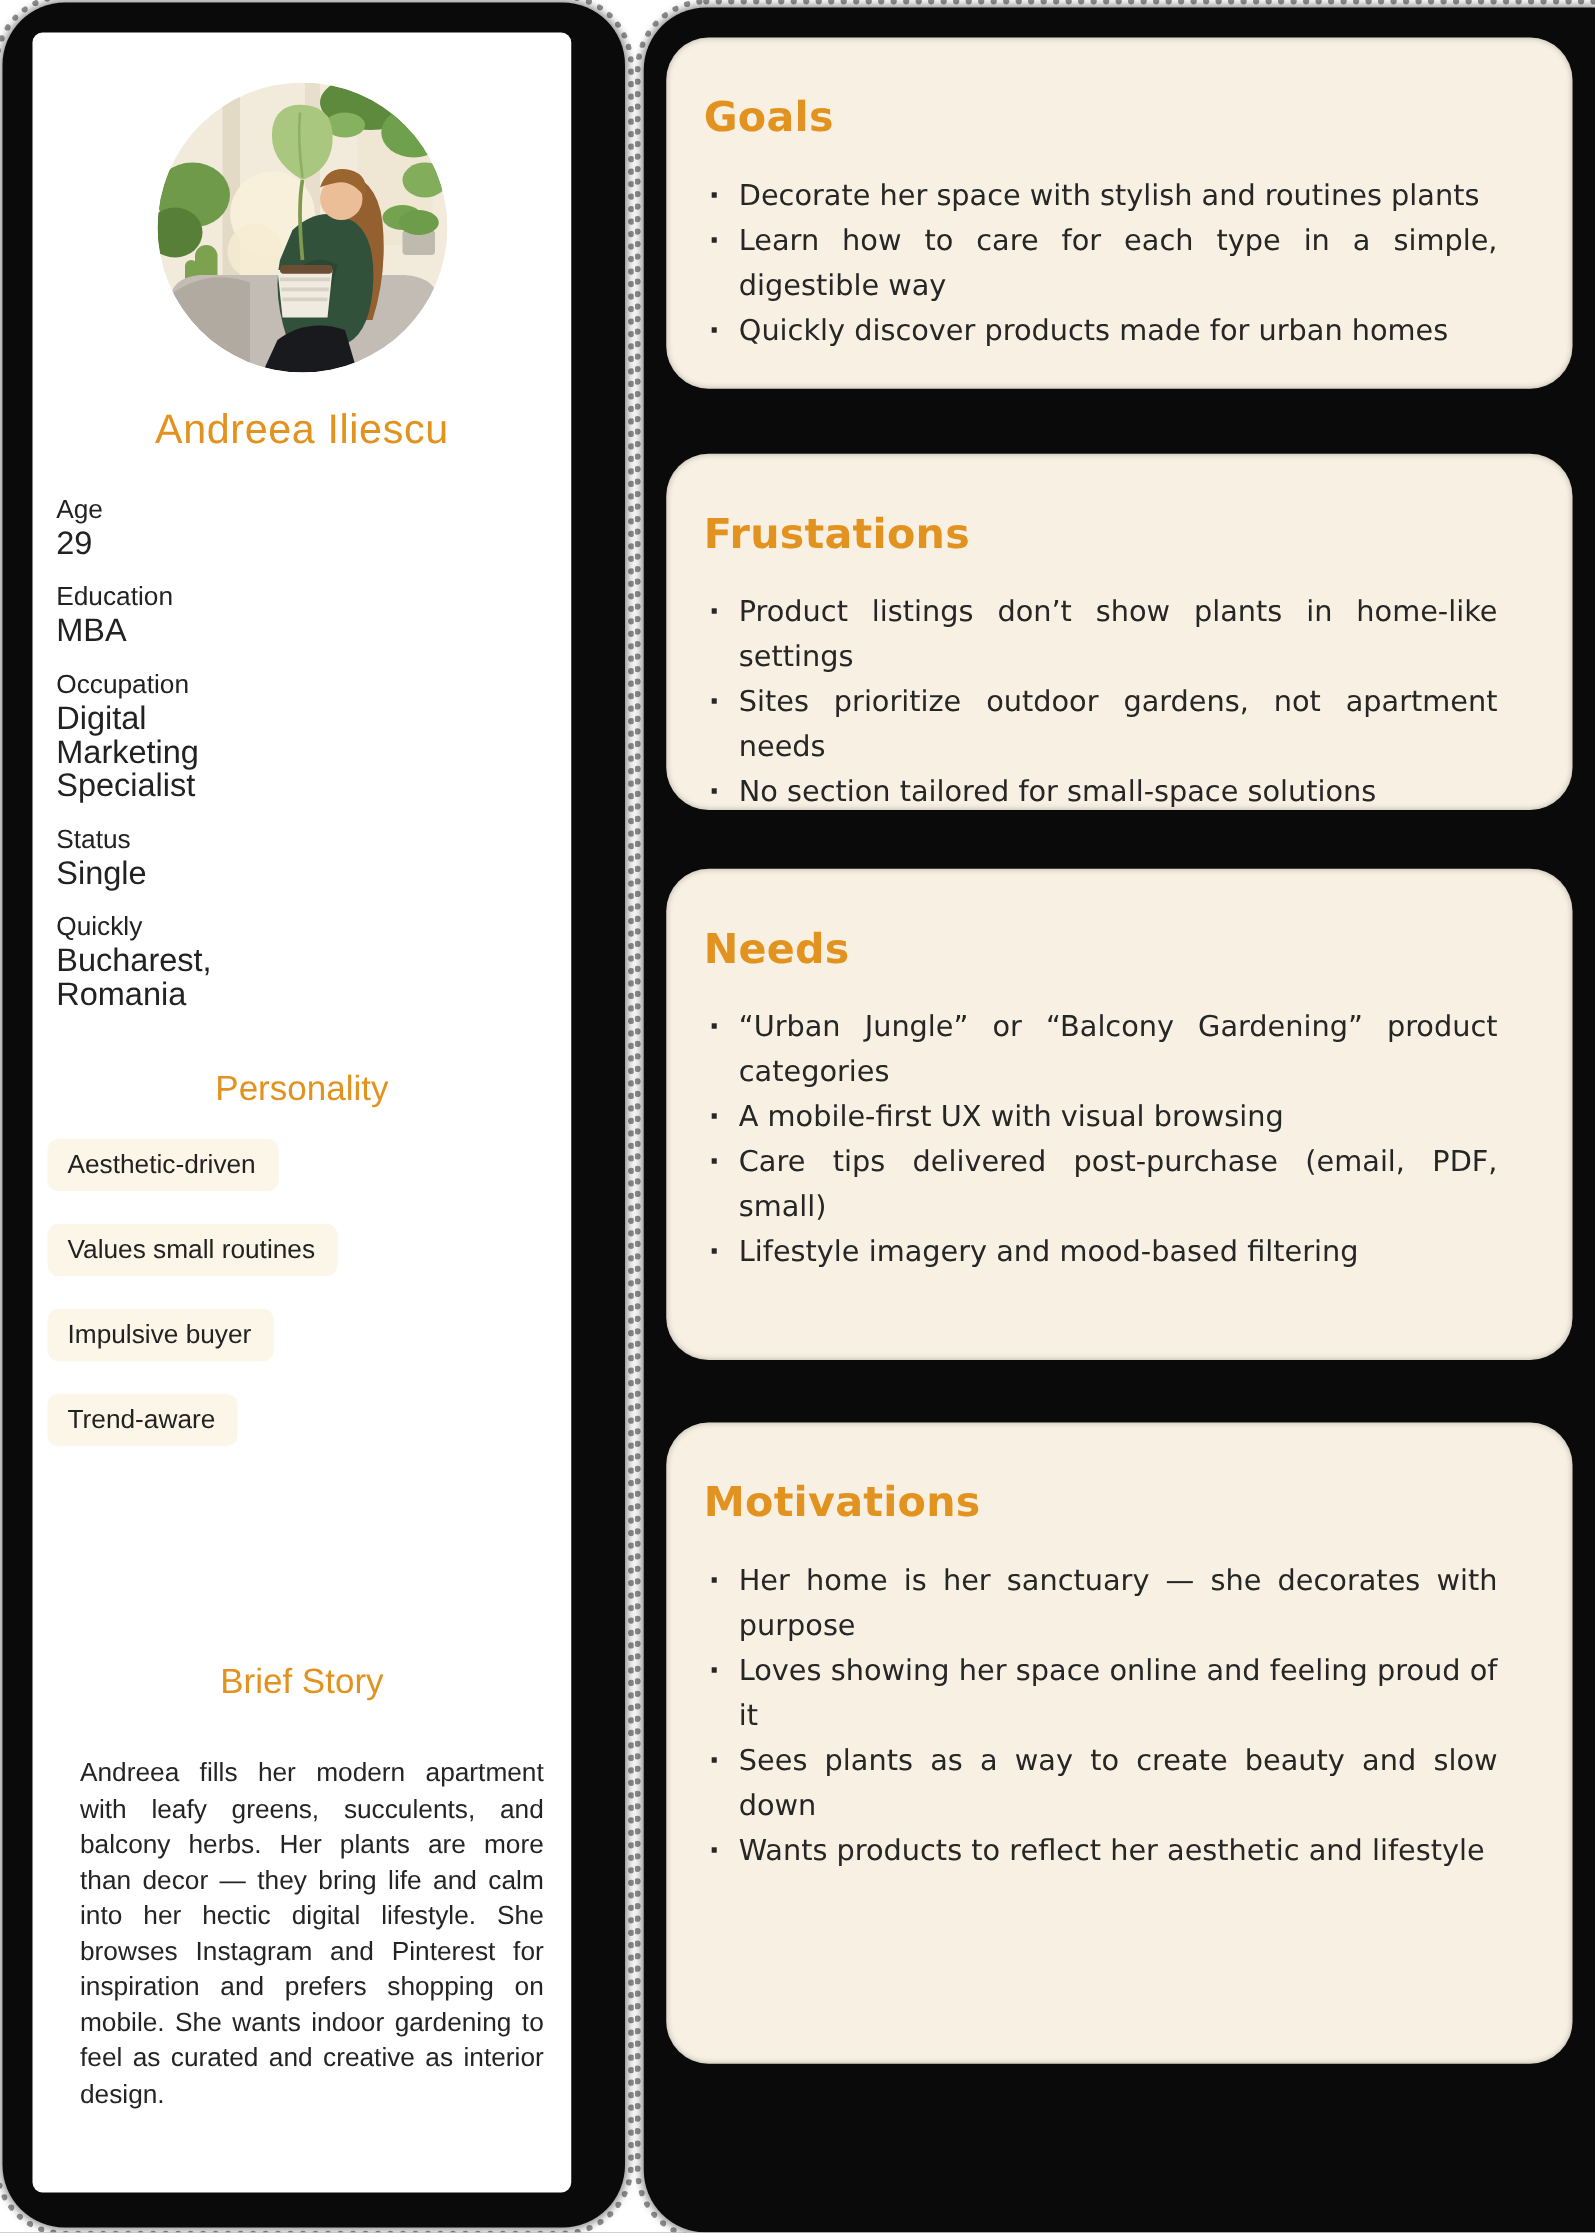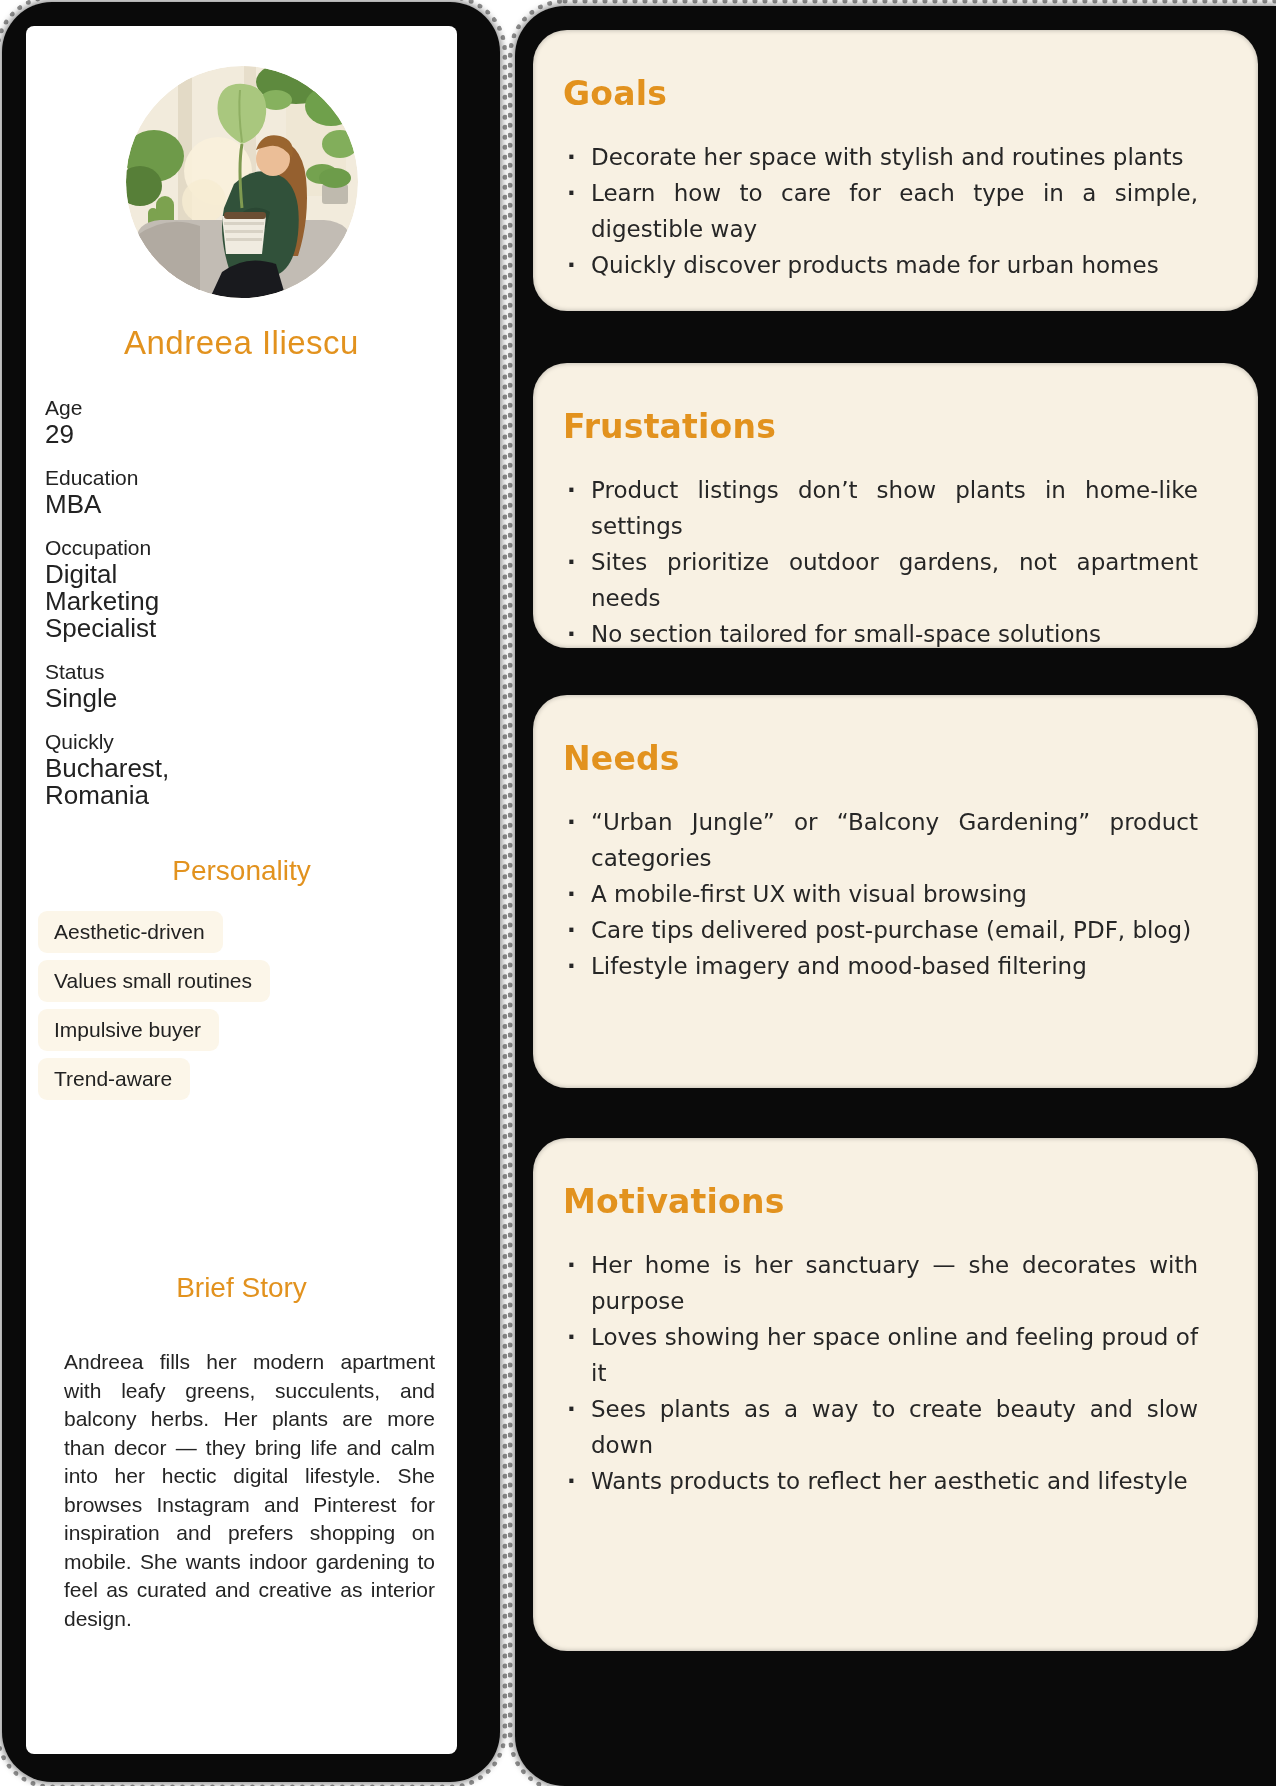--- a/index.html
+++ b/index.html
@@ -33,21 +33,21 @@
   .avatar svg{display:block;width:100%;height:100%;}
   .name{margin-top:26px;font-size:33px;font-weight:500;letter-spacing:.5px;
         color:var(--accent);text-align:center;}
   .attrs{margin-top:32px;width:100%;padding-left:19px;padding-right:14px;}
   .attr-row{display:flex;align-items:flex-start;margin-bottom:16px;flex-direction:column;}
   .attr-label{width:188px;flex:none;font-size:21px;font-weight:500;line-height:27px;}
   .attr-value{max-width:172px;font-size:26px;font-weight:400;line-height:27px;}
   .section-h{margin-top:30px;font-size:28px;font-weight:400;color:var(--accent);
              text-align:center;width:100%;}
   .tags{margin-top:24px;width:100%;padding-left:12px;display:flex;
-        flex-direction:column;align-items:flex-start;gap:7px;}
+        flex-direction:column;align-items:flex-start;gap:26px;}
   .tag{background:var(--tag);border-radius:9px;padding:8px 18px 9px 16px;
        font-size:21px;line-height:25px;color:var(--text);}
   .story-h{margin-top:172px;}
   .story{margin-top:44px;width:100%;padding:0 22px 0 38px;font-size:21px;
          line-height:28.5px;text-align:justify;color:#242424;}
 
   
   .panel{background:var(--cream);border-radius:34px;width:725px;
          padding:44px 20px 0 30px;overflow:hidden;
          box-shadow:inset 0 0 5px rgba(0,0,0,.28);}
@@ -189,21 +189,21 @@
         <li>Sites prioritize outdoor gardens, not apartment needs</li>
         <li>No section tailored for small-space solutions</li>
       </ul>
     </section>
 
     <section class="panel panel-needs">
       <h2 class="panel-title">Needs</h2>
       <ul class="bullets">
         <li>“Urban Jungle” or “Balcony Gardening” product categories</li>
         <li>A mobile-first UX with visual browsing</li>
-        <li>Care tips delivered post-purchase (email, PDF, blog)</li>
+        <li>Care tips delivered post-purchase (email, PDF, small)</li>
         <li>Lifestyle imagery and mood-based filtering</li>
       </ul>
     </section>
 
     <section class="panel panel-motivations">
       <h2 class="panel-title">Motivations</h2>
       <ul class="bullets">
         <li>Her home is her sanctuary — she decorates with purpose</li>
         <li>Loves showing her space online and feeling proud of it</li>
         <li>Sees plants as a way to create beauty and slow down</li>

